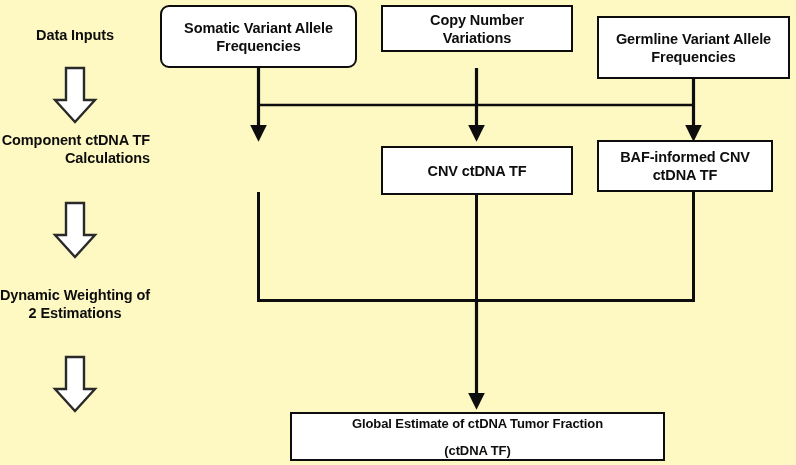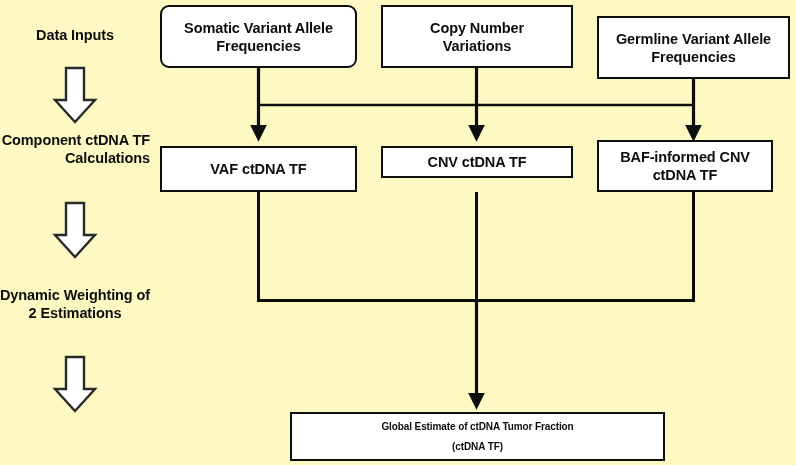--- a/index.html
+++ b/index.html
@@ -46,22 +46,22 @@
     font-family: "Liberation Sans", sans-serif;
     font-weight: bold;
     font-size: 14.5px;
     line-height: 18px;
     color: #0d0d0d;
     padding: 0 6px;
     letter-spacing: -0.1px;
     white-space: pre-line;
   }
   .final-box .node-label {
-    font-size: 10px;
-    line-height: 20px;
+    font-size: 13px;
+    line-height: 27px;
   }
 </style>
 </head>
 <body>
 
 <div id="canvas">
 
   <svg id="svg-layer" viewBox="0 0 796 465" xmlns="http://www.w3.org/2000/svg">
     <defs>
       <marker id="filledArrow" viewBox="0 0 10 10" refX="7.2" refY="5" markerWidth="5.2" markerHeight="5.2" orient="auto-start-reverse">
@@ -98,35 +98,32 @@
   <div class="stage-label" style="left:0px; top:286px; width:150px;">Dynamic
 Weighting of 2
 Estimations</div>
 
 
   <div class="node-box" style="left:160px; top:5px; width:197px; height:63px;border-radius:9px;">
     <span class="node-label">Somatic Variant Allele
 Frequencies</span>
   </div>
 
-  <div class="node-box" style="left:381px; top:5px; width:192px; height:63px;">
+  <div class="node-box" style="left:381px; top:5px; width:192px; height:47px;">
     <span class="node-label">Copy Number
 Variations</span>
   </div>
 
   <div class="node-box" style="left:597px; top:16px; width:193px; height:63px;">
     <span class="node-label">Germline Variant Allele
 Frequencies</span>
   </div>
 
-  <div class="node-box" style="left:160px; top:146px; width:197px; height:46px;">
-    <span class="node-label">VAF ctDNA TF</span>
-  </div>
 
-  <div class="node-box" style="left:381px; top:146px; width:192px; height:32px;">
+  <div class="node-box" style="left:381px; top:146px; width:192px; height:49px;">
     <span class="node-label">CNV ctDNA TF</span>
   </div>
 
   <div class="node-box" style="left:597px; top:140px; width:176px; height:52px;">
     <span class="node-label">BAF-informed CNV
 ctDNA TF</span>
   </div>
 
   <div class="node-box final-box" style="left:290px; top:412px; width:375px; height:49px;">
     <span class="node-label">Global Estimate of ctDNA Tumor Fraction

